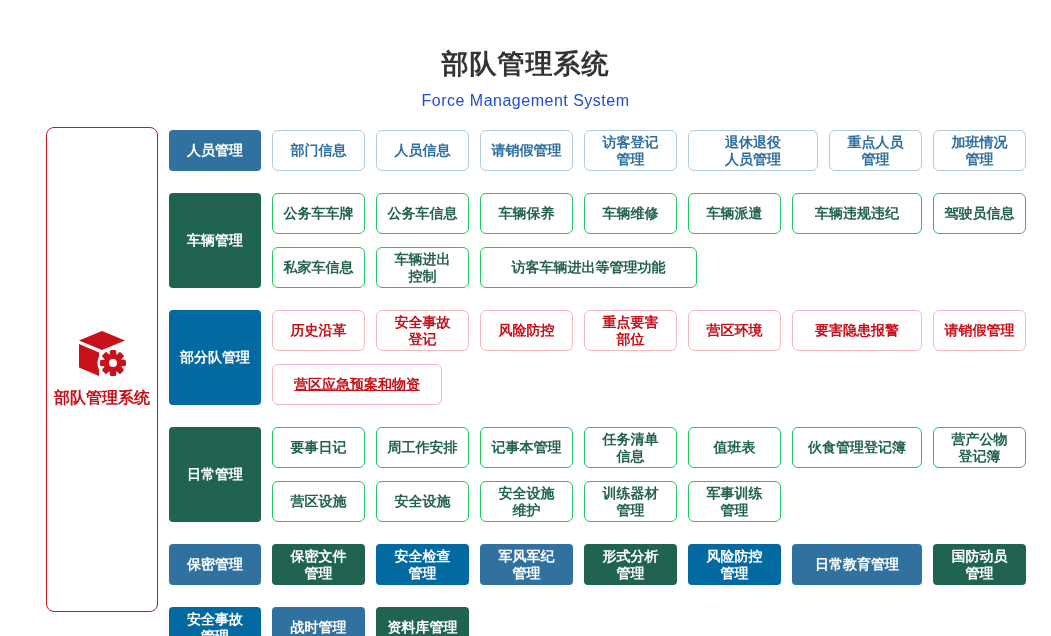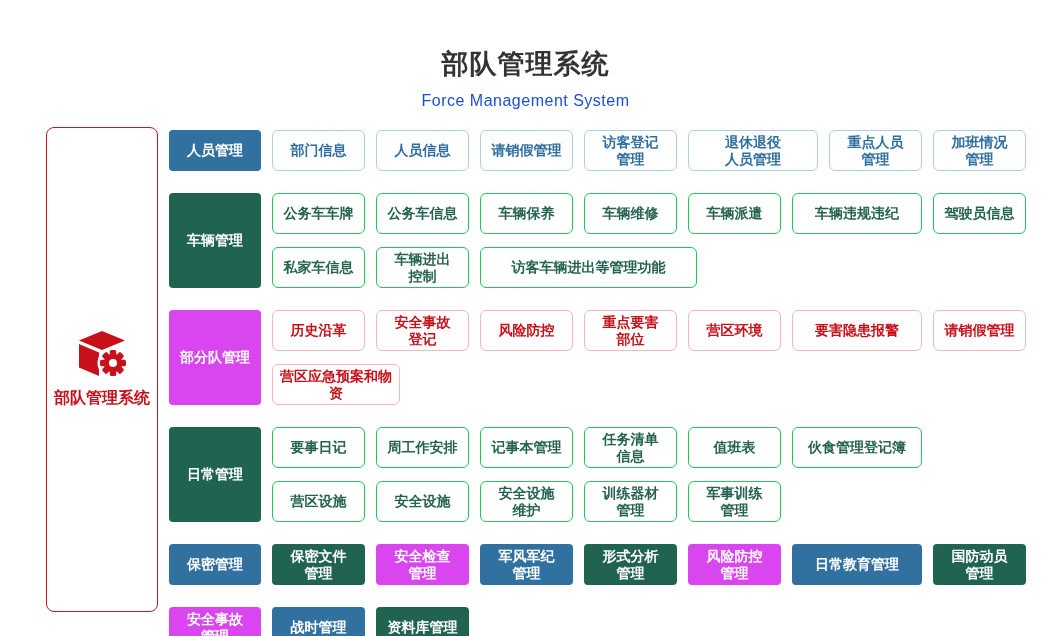--- a/index.html
+++ b/index.html
@@ -19,26 +19,26 @@
 
   
   #rows{position:absolute;left:169px;top:130px;display:flex;flex-direction:column;gap:22px;}
   .tree-row{display:flex;gap:11px;align-items:stretch;}
   .row-lines{display:flex;flex-direction:column;gap:13px;}
   .row-line{display:flex;gap:11px;}
 
   .box{width:93px;height:41px;box-sizing:border-box;display:flex;align-items:center;justify-content:center;
     text-align:center;font-size:14px;font-weight:bold;line-height:1.18;white-space:pre-line;padding:2px 3px;}
   .cat{width:92px;height:auto;align-self:stretch;flex:none;}
-  .w-lg{width:130px;} .w-md{width:128px;} .w-xl{width:217px;}
+  .w-lg{width:130px;} .w-md{width:170px;text-decoration:underline;} .w-xl{width:217px;}
 
   .solid{color:#ffffff;border-radius:4px;border:none;}
   .solid.v-blue{background:#31719f;}
   .solid.v-green{background:#206350;}
-  .solid.v-red{background:#d946ef;}
+  .solid.v-red{background:#0369a1;}
 
   .outline{background:#ffffff;border-radius:6px;}
   .outline.v-blue{border:1px solid #b2cde0;color:#2f6f9f;}
   .outline.v-green{border:1px solid #22c55e;color:#256350;}
   .outline.v-red{border:1px solid #f2b9bd;color:#c8101a;}
 </style>
 </head>
 <body>
 
 <div id="canvas">
@@ -127,20 +127,22 @@
         <div class="box solid cat v-green"><span>日常管理</span></div>
         <div class="row-lines">
           <div class="row-line">
             <div class="box outline v-green"><span>要事日记</span></div>
             <div class="box outline v-green"><span>周工作安排</span></div>
             <div class="box outline v-green"><span>记事本管理</span></div>
             <div class="box outline v-green"><span>任务清单
 信息</span></div>
             <div class="box outline v-green"><span>值班表</span></div>
             <div class="box outline v-green w-lg"><span>伙食管理登记簿</span></div>
+            <div class="box outline v-green"><span>营产公物
+登记簿</span></div>
           </div>
           <div class="row-line">
             <div class="box outline v-green"><span>营区设施</span></div>
             <div class="box outline v-green"><span>安全设施</span></div>
             <div class="box outline v-green"><span>安全设施
 维护</span></div>
             <div class="box outline v-green"><span>训练器材
 管理</span></div>
             <div class="box outline v-green"><span>军事训练
 管理</span></div>

